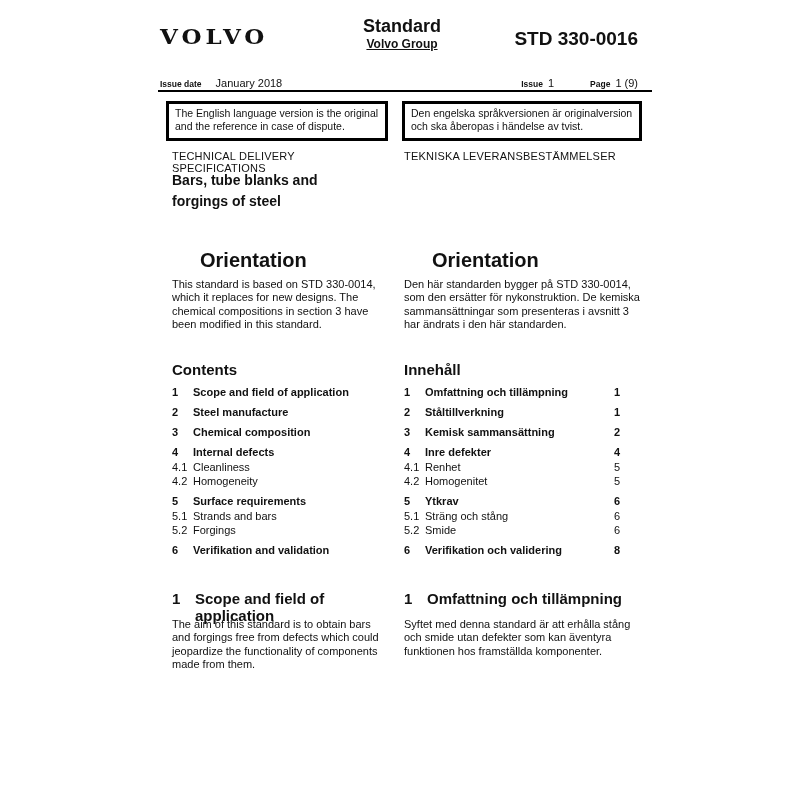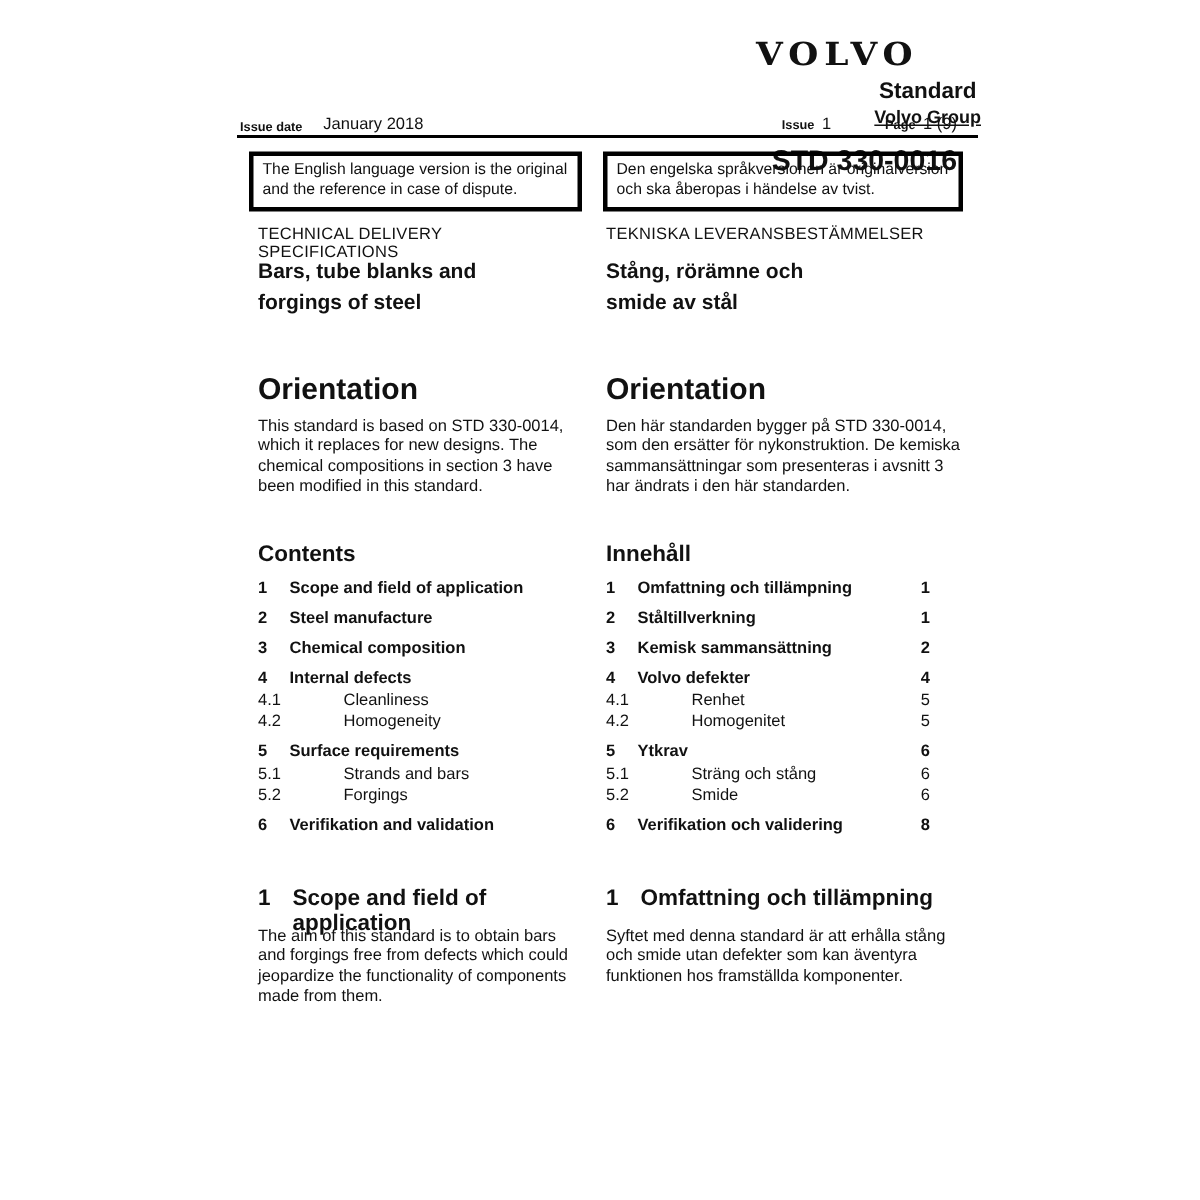--- a/index.html
+++ b/index.html
@@ -6,32 +6,32 @@
   html,body { width:800px; height:800px; background:#ffffff; }
   body {
     font-family:"Liberation Sans", sans-serif;
     color:#111;
     position:relative;
     overflow:hidden;
   }
   .abs { position:absolute; }
 
   
-  #header { left:160px; top:16px; width:494px; display:flex; align-items:flex-end;flex-direction:column; }
+  #header { left:160px; top:16px; width:494px; display:flex; align-items:flex-start; }
   .logo {
     font-family:"DejaVu Serif", serif;
     font-weight:bold;
     font-size:23px;
     letter-spacing:4px;
     margin-top:7px;
     width:150px;
     transform:scaleY(0.92);
   }
   .center-block { flex:1; text-align:center; }
-  .doc-type { font-size:15px; font-weight:bold; line-height:21px; }
+  .doc-type { font-size:18px; font-weight:bold; line-height:21px; }
   .org { font-size:12px; font-weight:bold; line-height:14px;text-decoration:underline; }
   .doc-number { width:160px; text-align:right; font-size:19px; font-weight:bold; margin-top:12px; padding-right:16px; }
 
   
   #issue-row { left:160px; top:77px; width:492px; display:flex; align-items:flex-end; font-size:11px; padding-right:14px; }
   .small-label { font-size:8.5px; font-weight:bold; }
   .issue-date-value { margin-left:14px; }
   .issue-group { margin-left:auto; }
   .page-group { margin-left:36px; }
   .lab-gap { margin-right:5px; }
@@ -47,33 +47,33 @@
     line-height:13px;
     min-height:35px;
   }
 
   
   .two-col { position:absolute; left:172px; width:470px; display:grid; grid-template-columns:232px 238px; }
   .two-col > .cell-en { padding-right:14px; }
 
   #row-kicker { top:150px; font-size:11px; letter-spacing:0.2px; }
   #row-title { top:170px; font-size:14px; font-weight:bold; line-height:21px; white-space:pre-line; }
-  #row-orient-head { top:249px; font-size:20px; font-weight:bold; }
+  #row-orient-head { top:249px; font-size:20px; font-weight:bold;margin-left:28px; }
   #row-orient-body { top:278px; font-size:11px; line-height:13.4px; }
   #row-toc-head { top:361px; font-size:15px; font-weight:bold; }
   #row-toc { top:386px; font-size:11px; }
   #row-sec-head { top:590px; font-size:15px; font-weight:bold; }
   #row-sec-body { top:618px; font-size:11px; line-height:13.4px; }
 
   
   .toc-list { width:218px; }
   .toc-list.sv { width:216px; }
   .toc-row { display:flex; line-height:13px; }
   .toc-row.main { font-weight:bold; margin-top:7px; }
-  .toc-row.sub { margin-top:1.5px;gap:36px; }
+  .toc-row.sub { margin-top:1.5px; }
   .toc-row:first-child { margin-top:0; }
   .toc-num { width:21px; flex:none; }
   .toc-label { flex:1; }
   .toc-page { flex:none; width:20px; text-align:right; }
 
   .sec-head { display:flex; }
   .sec-num { width:23px; flex:none; }
 </style>
 </head>
 <body>
@@ -106,22 +106,20 @@
 </div>
 
 <div id="row-kicker" class="two-col">
   <div class="cell-en">TECHNICAL DELIVERY SPECIFICATIONS</div>
   <div>TEKNISKA LEVERANSBESTÄMMELSER</div>
 </div>
 
 <div id="row-title" class="two-col">
   <div class="cell-en">Bars, tube blanks and
 forgings of steel</div>
-  <div>Stång, rörämne och
-smide av stål</div>
 </div>
 
 <div id="row-orient-head" class="two-col">
   <div class="cell-en">Orientation</div>
   <div>Orientation</div>
 </div>
 
 <div id="row-orient-body" class="two-col">
   <div class="cell-en">This standard is based on STD 330-0014, which it replaces for new designs. The chemical compositions in section 3 have been modified in this standard.</div>
   <div>Den här standarden bygger på STD 330-0014, som den ersätter för nykonstruktion. De kemiska sammansättningar som presenteras i avsnitt 3 har ändrats i den här standarden.</div>
@@ -189,21 +187,21 @@
           <span class="toc-label">Ståltillverkning</span>
           <span class="toc-page">1</span>
         </div>
         <div class="toc-row main">
           <span class="toc-num">3</span>
           <span class="toc-label">Kemisk sammansättning</span>
           <span class="toc-page">2</span>
         </div>
         <div class="toc-row main">
           <span class="toc-num">4</span>
-          <span class="toc-label">Volvo defekter</span>
+          <span class="toc-label">Inre defekter</span>
           <span class="toc-page">4</span>
         </div>
         <div class="toc-row sub">
           <span class="toc-num">4.1</span>
           <span class="toc-label">Renhet</span>
           <span class="toc-page">5</span>
         </div>
         <div class="toc-row sub">
           <span class="toc-num">4.2</span>
           <span class="toc-label">Homogenitet</span>

